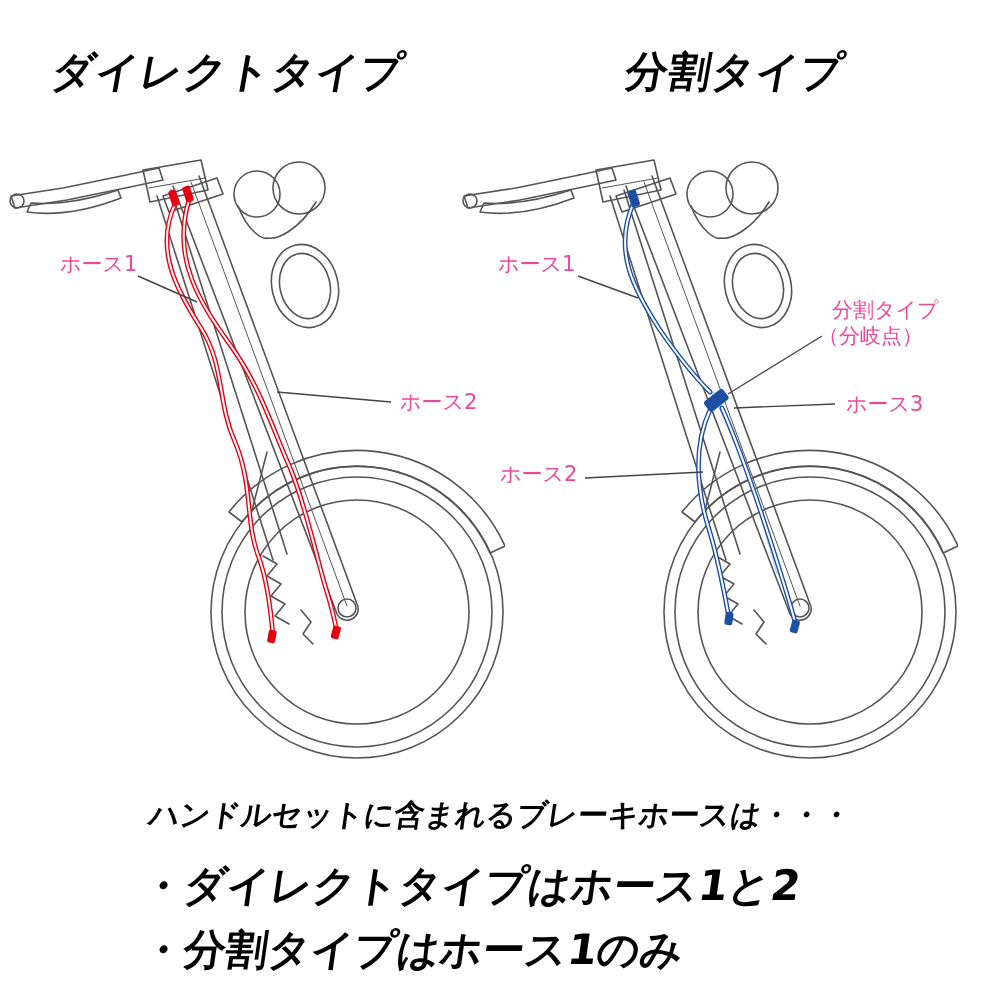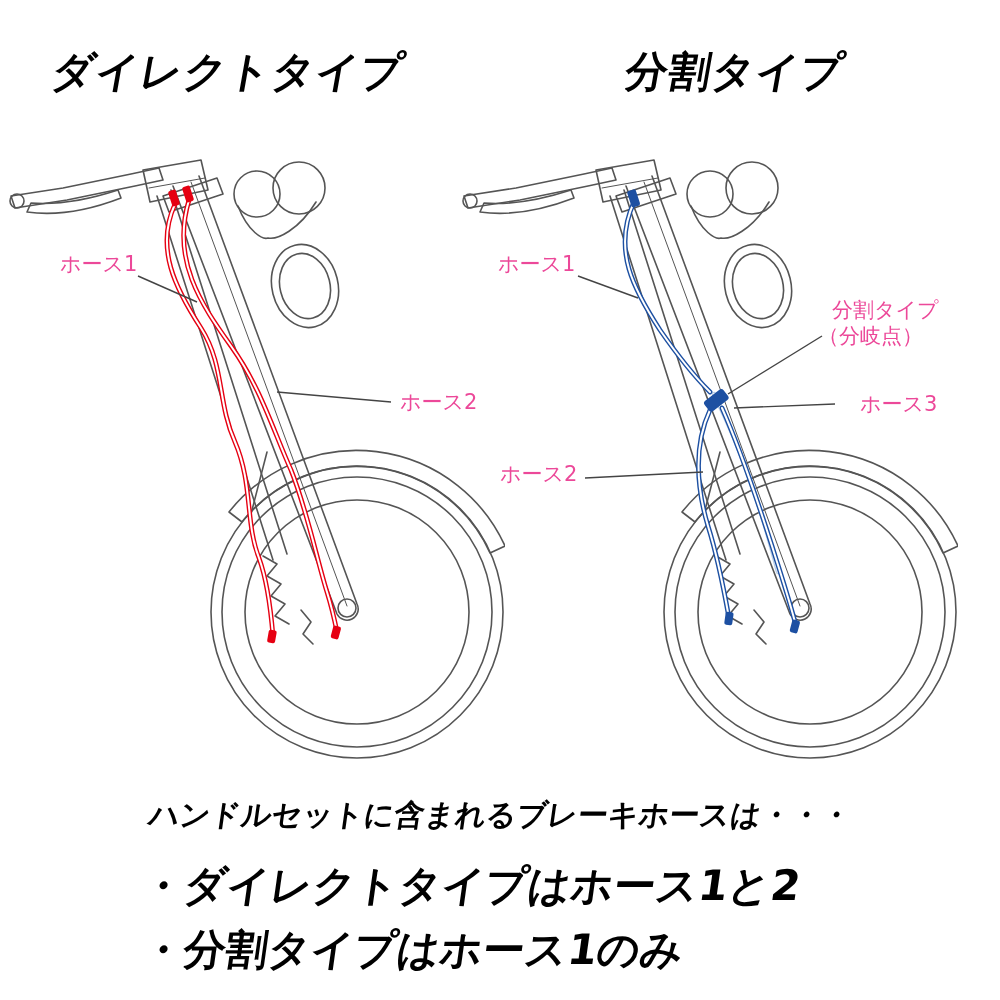--- a/index.html
+++ b/index.html
@@ -140,21 +140,21 @@
       <g>
         <path class="leader" d="M120,136 L180,158"></path>
         <path class="leader" d="M364,196 L270,254"></path>
         <path class="leader" d="M377,264 L276,268"></path>
         <path class="leader" d="M127,338 L245,332"></path>
       </g>
     </svg>
     <div class="lbl" style="left:40px;top:112px">ホース1</div>
     <div class="lbl" style="left:374px;top:158px">分割タイプ</div>
     <div class="lbl" style="left:360px;top:184px">（分岐点）</div>
-    <div class="lbl" style="left:402px;top:252px">ホース3</div>
+    <div class="lbl" style="left:388px;top:252px">ホース3</div>
     <div class="lbl" style="left:42px;top:322px">ホース2</div>
   </div>
 
   <div class="footer-intro">ハンドルセットに含まれるブレーキホースは・・・</div>
   <div class="footer-bullet b1">・ダイレクトタイプはホース1と2</div>
   <div class="footer-bullet b2">・分割タイプはホース1のみ</div>
 
 </div>
 
 </body></html>

